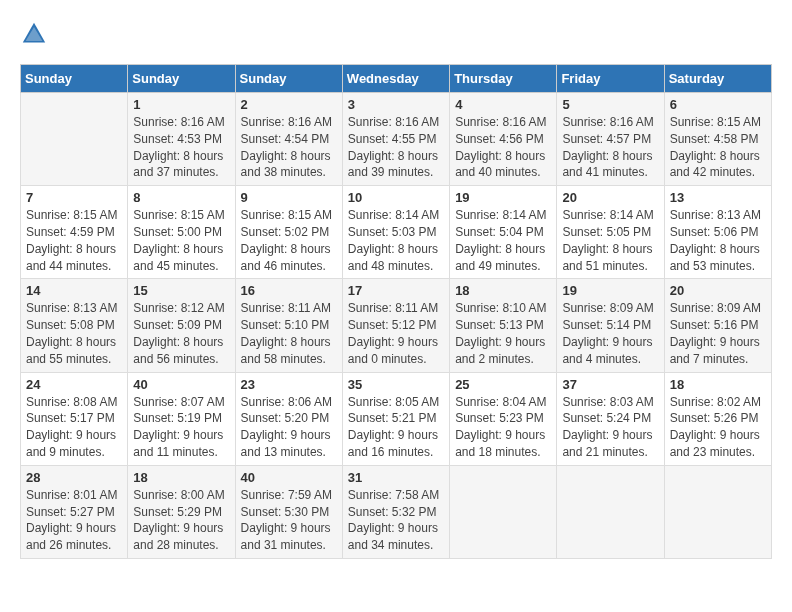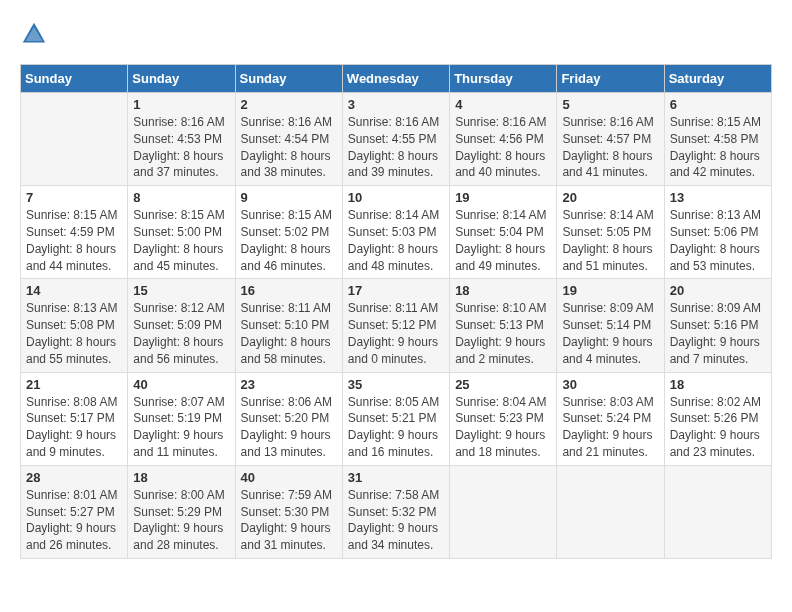--- a/index.html
+++ b/index.html
@@ -232,21 +232,21 @@
         </td>
         <td>
           <span class="day-number">20</span>
           <div class="day-info">
             Sunrise: 8:09 AM<br>Sunset: 5:16 PM<br>Daylight: 9 hours and 7 minutes.
           </div>
         </td>
       </tr>
       <tr>
         <td>
-          <span class="day-number">21</span>
+          <span class="day-number">24</span>
           <div class="day-info">
             Sunrise: 8:08 AM<br>Sunset: 5:17 PM<br>Daylight: 9 hours and 9 minutes.
           </div>
         </td>
         <td>
           <span class="day-number">40</span>
           <div class="day-info">
             Sunrise: 8:07 AM<br>Sunset: 5:19 PM<br>Daylight: 9 hours and 11 minutes.
           </div>
         </td>
@@ -262,21 +262,21 @@
             Sunrise: 8:05 AM<br>Sunset: 5:21 PM<br>Daylight: 9 hours and 16 minutes.
           </div>
         </td>
         <td>
           <span class="day-number">25</span>
           <div class="day-info">
             Sunrise: 8:04 AM<br>Sunset: 5:23 PM<br>Daylight: 9 hours and 18 minutes.
           </div>
         </td>
         <td>
-          <span class="day-number">30</span>
+          <span class="day-number">37</span>
           <div class="day-info">
             Sunrise: 8:03 AM<br>Sunset: 5:24 PM<br>Daylight: 9 hours and 21 minutes.
           </div>
         </td>
         <td>
           <span class="day-number">18</span>
           <div class="day-info">
             Sunrise: 8:02 AM<br>Sunset: 5:26 PM<br>Daylight: 9 hours and 23 minutes.
           </div>
         </td>

